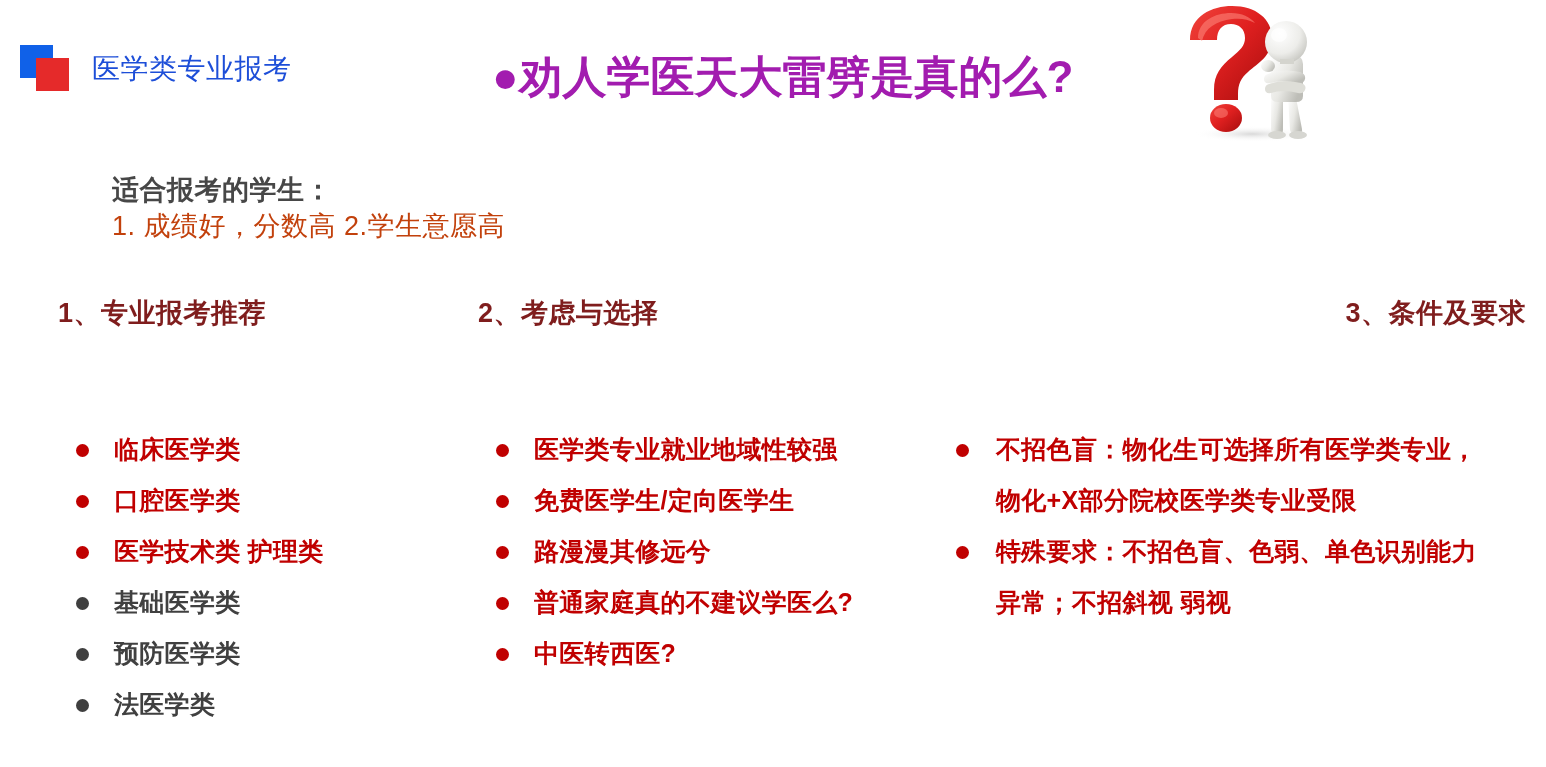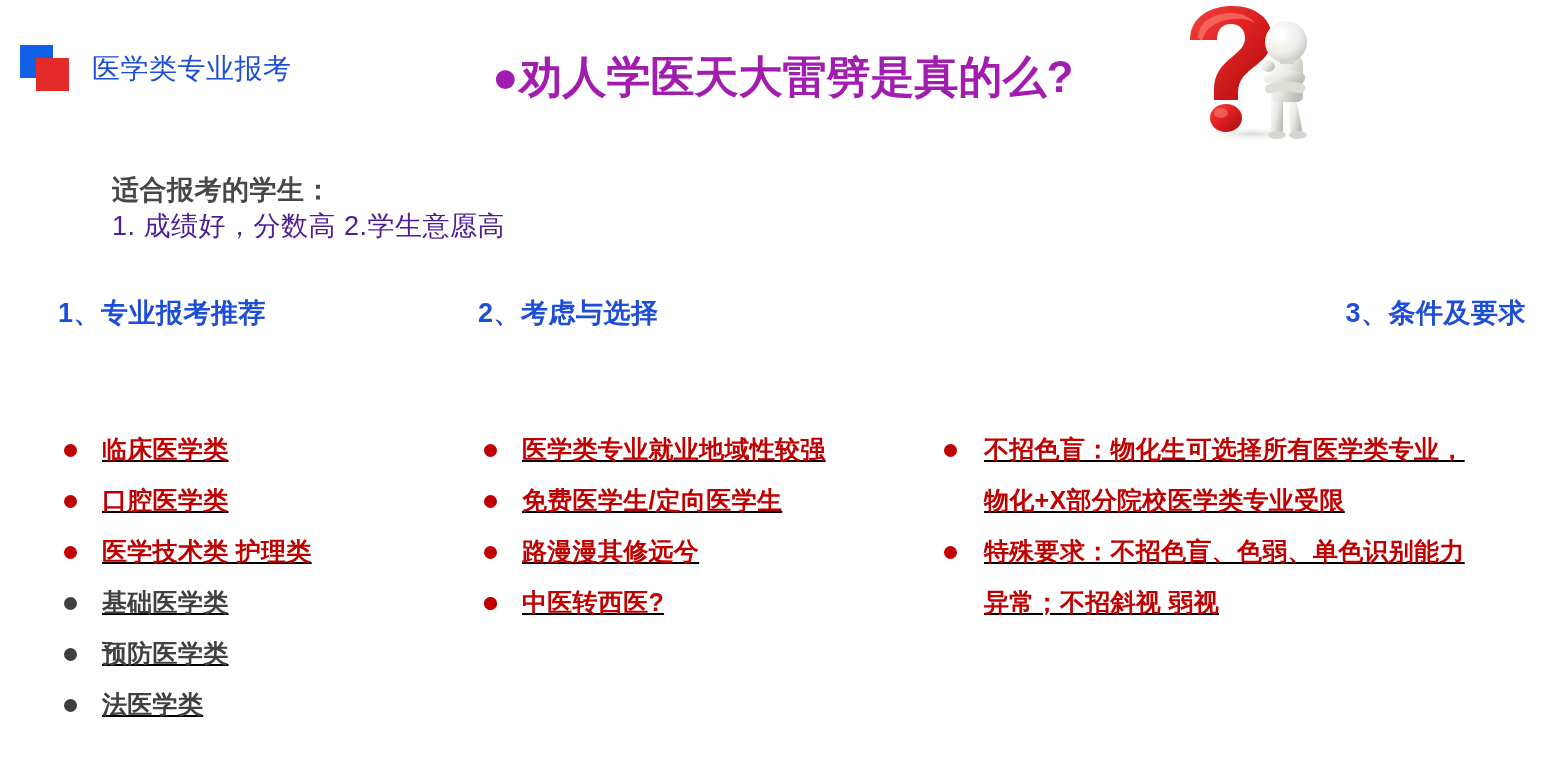--- a/index.html
+++ b/index.html
@@ -86,21 +86,21 @@
   }
   #subtitle-row .sub-strong {
     font-size: 27px;
     font-weight: 700;
     color: #474747;
     letter-spacing: 0.5px;
   }
   #subtitle-row .sub-normal {
     font-size: 27px;
     font-weight: 400;
-    color: #4c1d95;
+    color: #c2410c;
     margin-left: 24px;
     letter-spacing: 0.5px;
   }
 
   
   #columns {
     position: absolute;
     left: 0;
     top: 296px;
     width: 100%;
@@ -109,38 +109,37 @@
     position: absolute;
     top: 0;
   }
   .column[data-col="0"] { left: 58px;  width: 400px; }
   .column[data-col="1"] { left: 478px; width: 440px; }
   .column[data-col="2"] { left: 938px; width: 588px; }
 
   .col-heading {
     font-size: 27px;
     font-weight: 700;
-    color: #1d4ed8;
+    color: #7f1d1d;
     white-space: nowrap;
     letter-spacing: 0.5px;
     margin: 0;
     padding: 0;
     line-height: 34px;
   }
   .column[data-col="2"] .col-heading { margin-left: 6px; text-align: right; }
 
   .bullet-list {
     list-style: none;
     margin: 0;
     padding: 0;
     position: absolute;
     top: 128px;
-    left: 0;
+    left: 12px;
     width: 100%;
-    text-decoration: underline;
   }
   .bullet-item {
     position: relative;
     padding-left: 44px;
     font-size: 25px;
     font-weight: 700;
     letter-spacing: 0.3px;
     line-height: 51px;
   }
   .bullet-item .dot {
@@ -297,20 +296,21 @@
       <li class="bullet-item">
         <span class="dot"></span>
         <span class="txt">免费医学生/定向医学生</span>
       </li>
       <li class="bullet-item">
         <span class="dot"></span>
         <span class="txt">路漫漫其修远兮</span>
       </li>
       <li class="bullet-item">
         <span class="dot"></span>
+        <span class="txt">普通家庭真的不建议学医么?</span>
       </li>
       <li class="bullet-item">
         <span class="dot"></span>
         <span class="txt">中医转西医?</span>
       </li>
     </ul>
   </div>
 
   <div class="column" data-col="2">
     <div class="col-heading">3、条件及要求</div>

